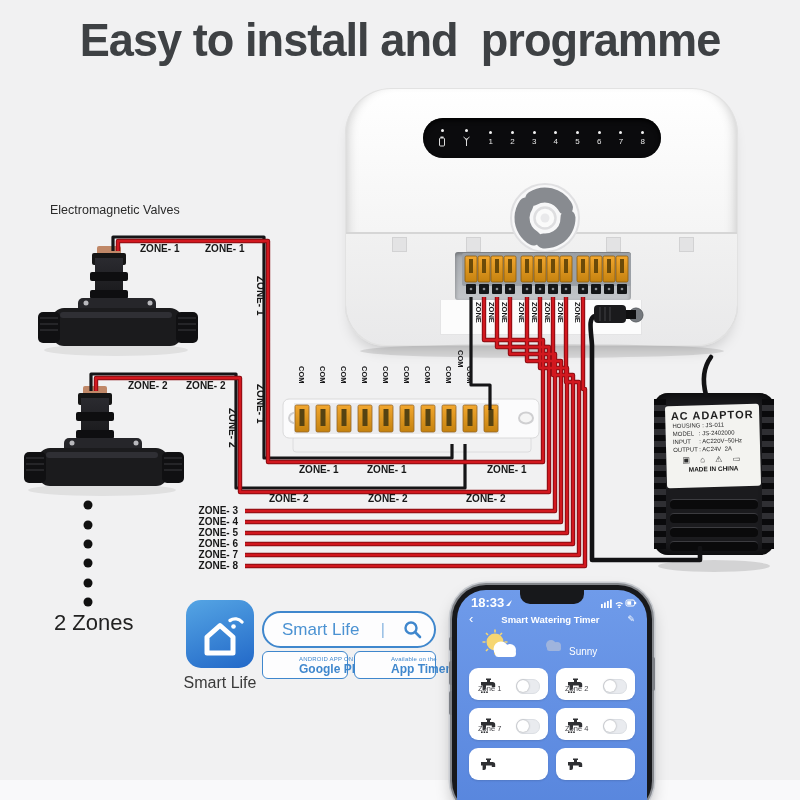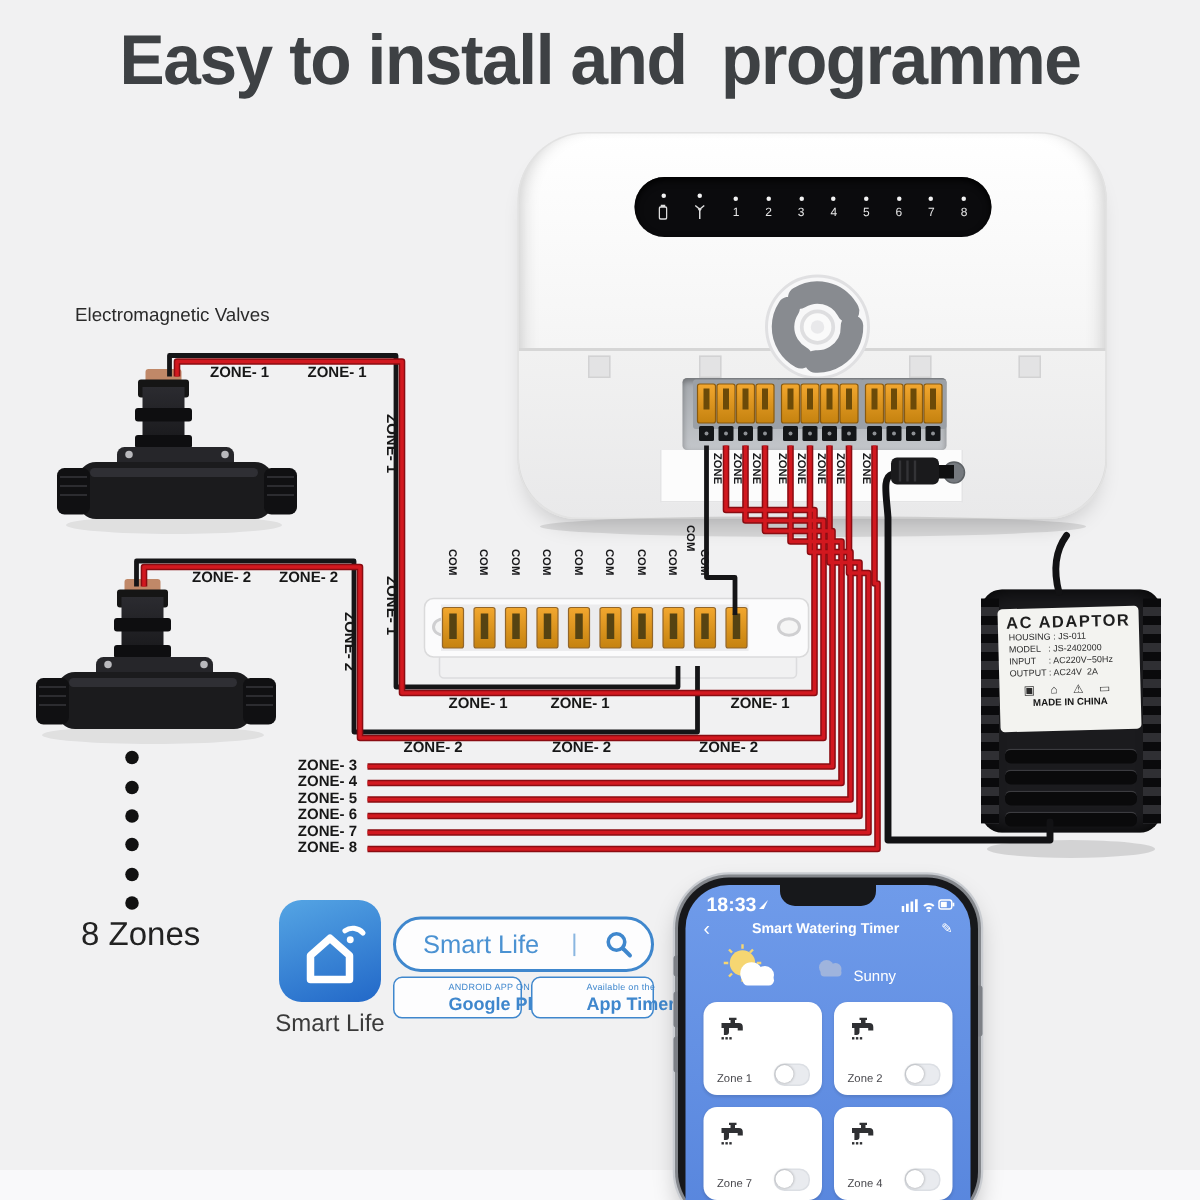--- a/index.html
+++ b/index.html
@@ -70,21 +70,21 @@
   .notch{position:absolute;left:63px;top:0;width:64px;height:14px;background:#17181b;border-radius:0 0 10px 10px;}
   .p-status{position:absolute;left:14px;right:10px;top:5px;display:flex;justify-content:space-between;
     align-items:center;color:#fff;font-size:13px;font-weight:bold;}
   .p-header{position:absolute;left:8px;right:8px;top:23px;display:flex;align-items:center;color:#fff;}
   .p-back{font-size:13px;line-height:12px;padding:0 4px;}
   .p-title{flex:1;text-align:center;font-size:9.5px;font-weight:bold;}
   .p-edit{font-size:9px;padding:0 4px;}
   .p-sunny{position:absolute;left:112px;top:56px;color:#fff;font-size:10px;}
   .p-grid{position:absolute;left:12px;right:12px;top:78px;display:grid;
     grid-template-columns:1fr 1fr;gap:8px;}
-  .card{position:relative;height:62px;background:#fff;border-radius:9px;box-shadow:0 1px 2px rgba(0,0,0,.12);}
+  .card{position:relative;height:32px;background:#fff;border-radius:9px;box-shadow:0 1px 2px rgba(0,0,0,.12);}
   .card-label{position:absolute;left:9px;bottom:7px;font-size:7.5px;color:#47474c;}
   .toggle{position:absolute;right:8px;bottom:6px;width:22px;height:13px;border-radius:7px;
     background:#e9ebef;border:1px solid #dcdfe4;}
   .knob{position:absolute;left:0;top:0;width:12px;height:12px;border-radius:50%;background:#fff;
     box-shadow:0 0 2px rgba(0,0,0,.35);}
   .band{position:absolute;left:0;top:780px;width:800px;height:20px;background:#f9f9fa;z-index:0;}
   svg{display:block;}
   #overlay{position:absolute;left:0;top:0;z-index:5;pointer-events:none;}
   #overlay .blk{stroke:#151517;stroke-width:3.2;fill:none;stroke-linejoin:round;}
   #overlay .cordp{stroke:#121214;stroke-width:4.6;fill:none;stroke-linejoin:round;stroke-linecap:round;}
@@ -350,21 +350,21 @@
   <div class="lab-sm rot" style="left:582px;top:302px">ZONE</div>
 
   <svg class="abs" style="left:0;top:0;z-index:7" width="110" height="620">
     <circle cx="88" cy="505" r="4.5" fill="#111"></circle>
       <circle cx="88" cy="525" r="4.5" fill="#111"></circle>
     <circle cx="88" cy="544" r="4.5" fill="#111"></circle>
       <circle cx="88" cy="563" r="4.5" fill="#111"></circle>
     <circle cx="88" cy="583" r="4.5" fill="#111"></circle>
       <circle cx="88" cy="602" r="4.5" fill="#111"></circle>
   </svg>
-  <div class="zones-count">8 Zones</div>
+  <div class="zones-count">2 Zones</div>
 
   <div class="sl-icon">
     <svg width="68" height="68">
       <path d="M21 37 L34 25.5 L47 37 V53 H21 Z" fill="none" stroke="#fff" stroke-width="5" stroke-linejoin="round"></path>
       <path d="M44 20.5 a9 9 0 0 1 12 1.5" stroke="#fff" stroke-width="3.4" fill="none" stroke-linecap="round"></path>
       <circle cx="47.5" cy="26.5" r="2.3" fill="#fff"></circle>
     </svg>
   </div>
   <div class="sl-caption">Smart Life</div>
 

